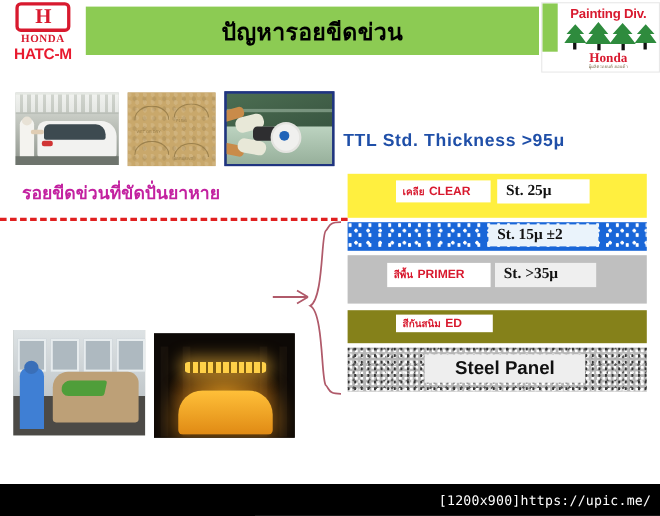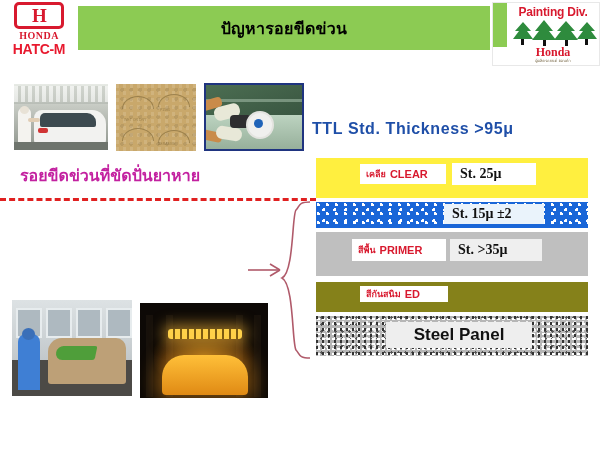--- a/index.html
+++ b/index.html
@@ -32,21 +32,21 @@
     font-family:"Liberation Sans",sans-serif;font-weight:bold;font-size:14px;
     color:#e8192e;letter-spacing:-0.3px;margin-top:0px;
   }
 
   .title-bar{
     position:absolute;left:78px;top:6px;width:412px;height:44px;
     background:#8ccb53;display:flex;align-items:center;justify-content:center;
   }
   .title-text{
     font-family:Liberation Mono, monospace;
-    font-weight:bold;font-size:16px;color:#000;letter-spacing:0.3px;
+    font-weight:bold;font-size:21px;color:#000;letter-spacing:0.3px;
   }
 
   .paint-div{
     position:absolute;left:492px;top:2px;width:106px;height:62px;
     background:#ffffff;border:1px solid #e8e8e8;overflow:hidden;
   }
   .pd-green-tab{position:absolute;left:0;top:0;width:14px;height:44px;background:#8ccb53;}
   .pd-title{
     position:absolute;left:14px;top:2px;width:92px;text-align:center;
     font-family:"Liberation Sans",sans-serif;font-weight:bold;font-size:12px;
@@ -333,14 +333,18 @@
     <span class="th">สีกันสนิม</span>
     <span class="en">ED</span>
   </div>
 
   <div class="steel-lbl">Steel Panel</div>
 
   <svg class="brace" viewBox="0 0 34 160">
     <path d="M32 2 C20 2 22 6 18 10 C14 14 16 72 4 78 C16 84 14 144 18 150 C22 154 20 158 32 158" stroke="#b05a6a" stroke-width="1.6" fill="none"></path>
   </svg>
 
+  <div class="footer">
+    <span class="footer-txt">[1200x900]</span>
+    <span class="footer-txt">https://upic.me/</span>
+  </div>
 
 </div>
 
 </body></html>

